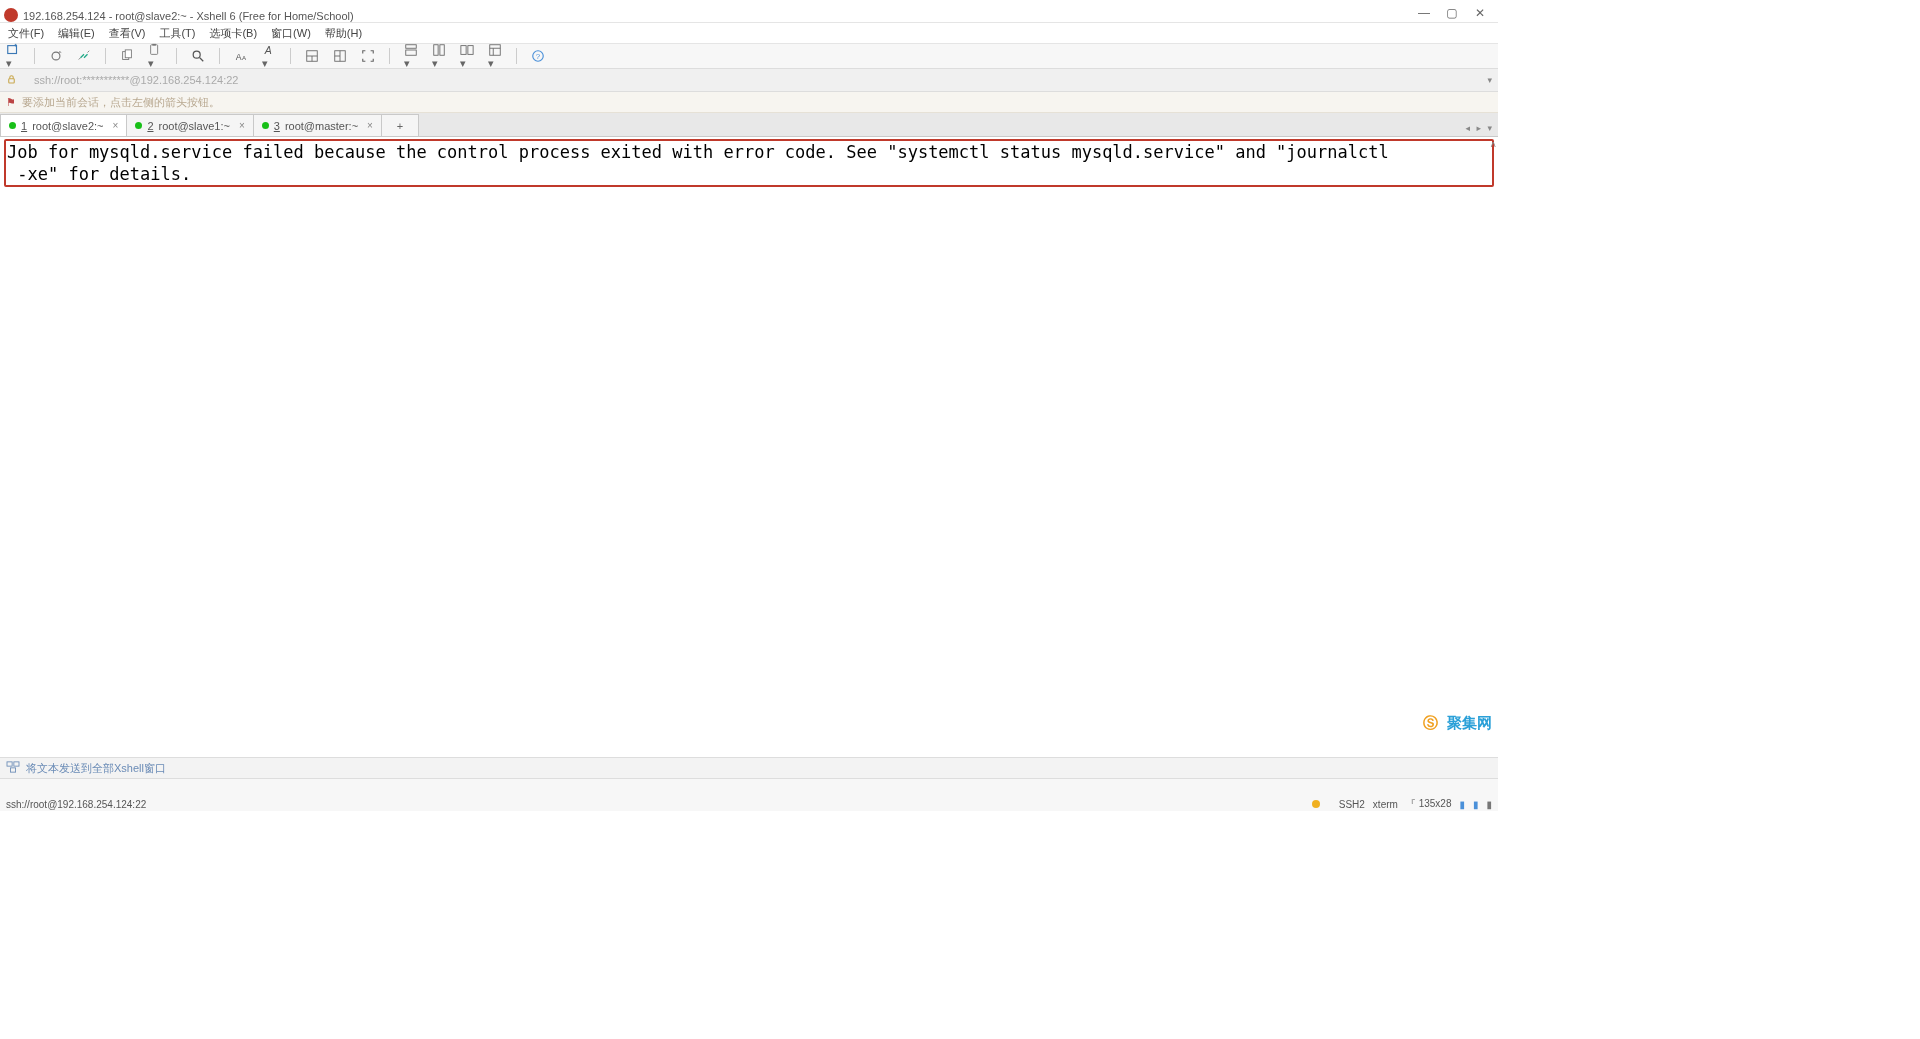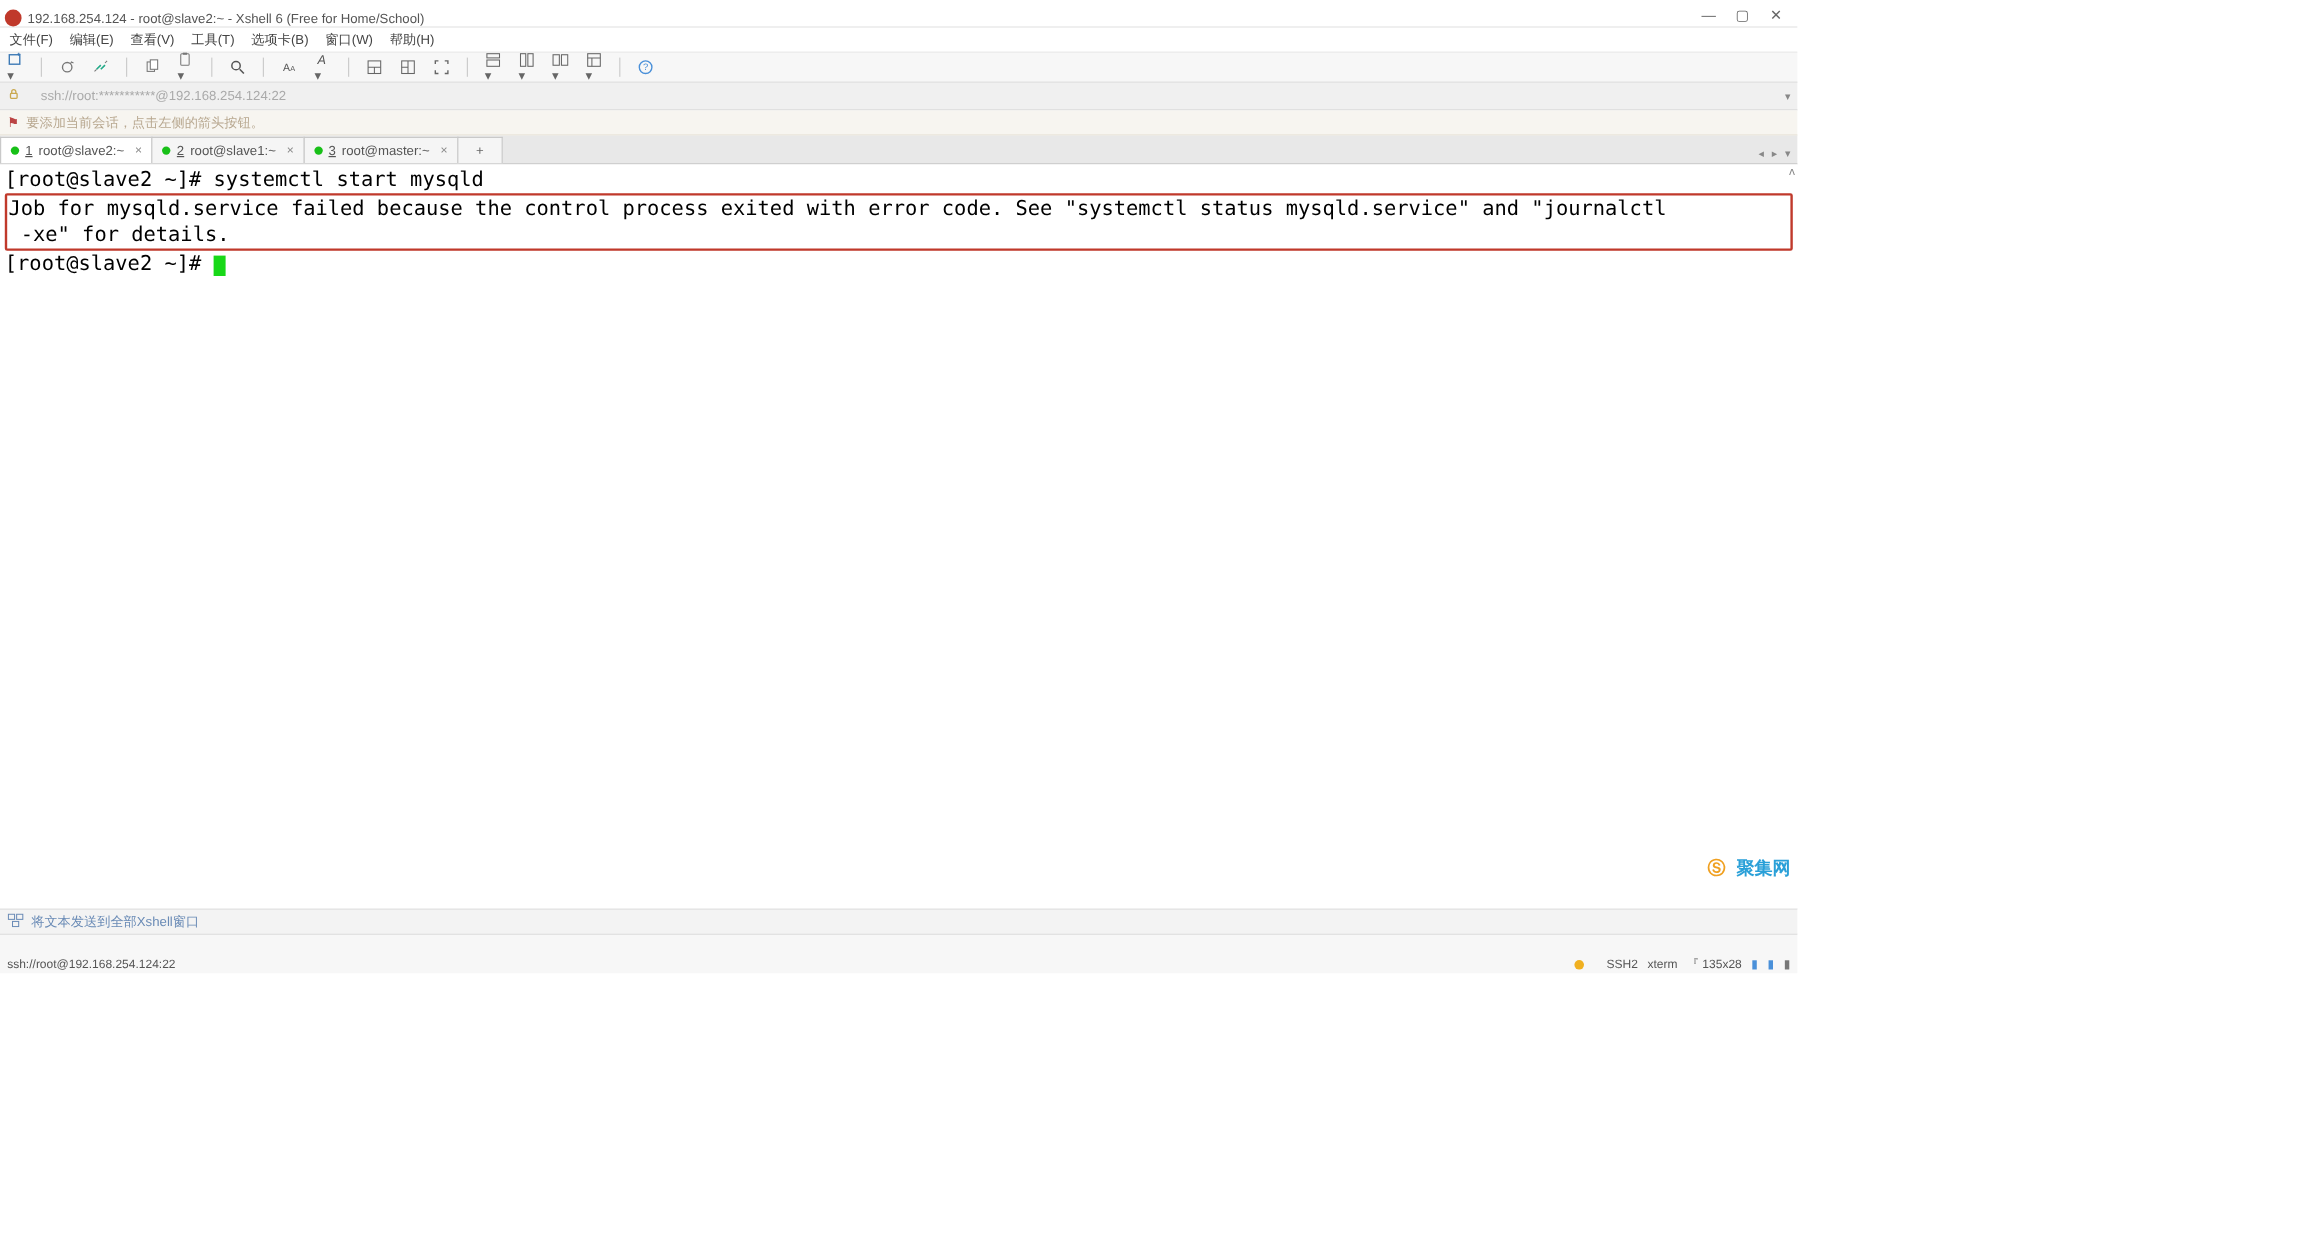--- a/index.html
+++ b/index.html
@@ -180,24 +180,22 @@
     <span style="text-decoration:underline">3</span>
     <span>root@master:~</span>
     <span class="close interact">×</span>
   </div>
   <div class="tab add interact">+</div>
   <div class="tab-arrows">◂ ▸ ▾</div>
 </div>
 
 <div class="terminal">
   <span class="scroll-hint">ʌ</span>
-  <div class="prompt">[root@slave2 ~]# systemctl start mysqld</div>
   <div class="hl">Job for mysqld.service failed because the control process exited with error code. See "systemctl status mysqld.service" and "journalctl
  -xe" for details.</div>
-  <div class="prompt"><span>[root@slave2 ~]# </span><span class="cur"></span></div>
   <div class="watermark"><span class="orange">Ⓢ</span> <span>聚集网</span></div>
 </div>
 
 <div class="bottombar">
   <span><svg width="14" height="12" viewBox="0 0 16 14">
         <rect x="1" y="1" width="6" height="5" fill="none" stroke="#6a8bb6"></rect>
         <rect x="9" y="1" width="6" height="5" fill="none" stroke="#6a8bb6"></rect>
         <rect x="5" y="8" width="6" height="5" fill="none" stroke="#6a8bb6"></rect>
       </svg></span>
   <span>将文本发送到全部Xshell窗口</span>

